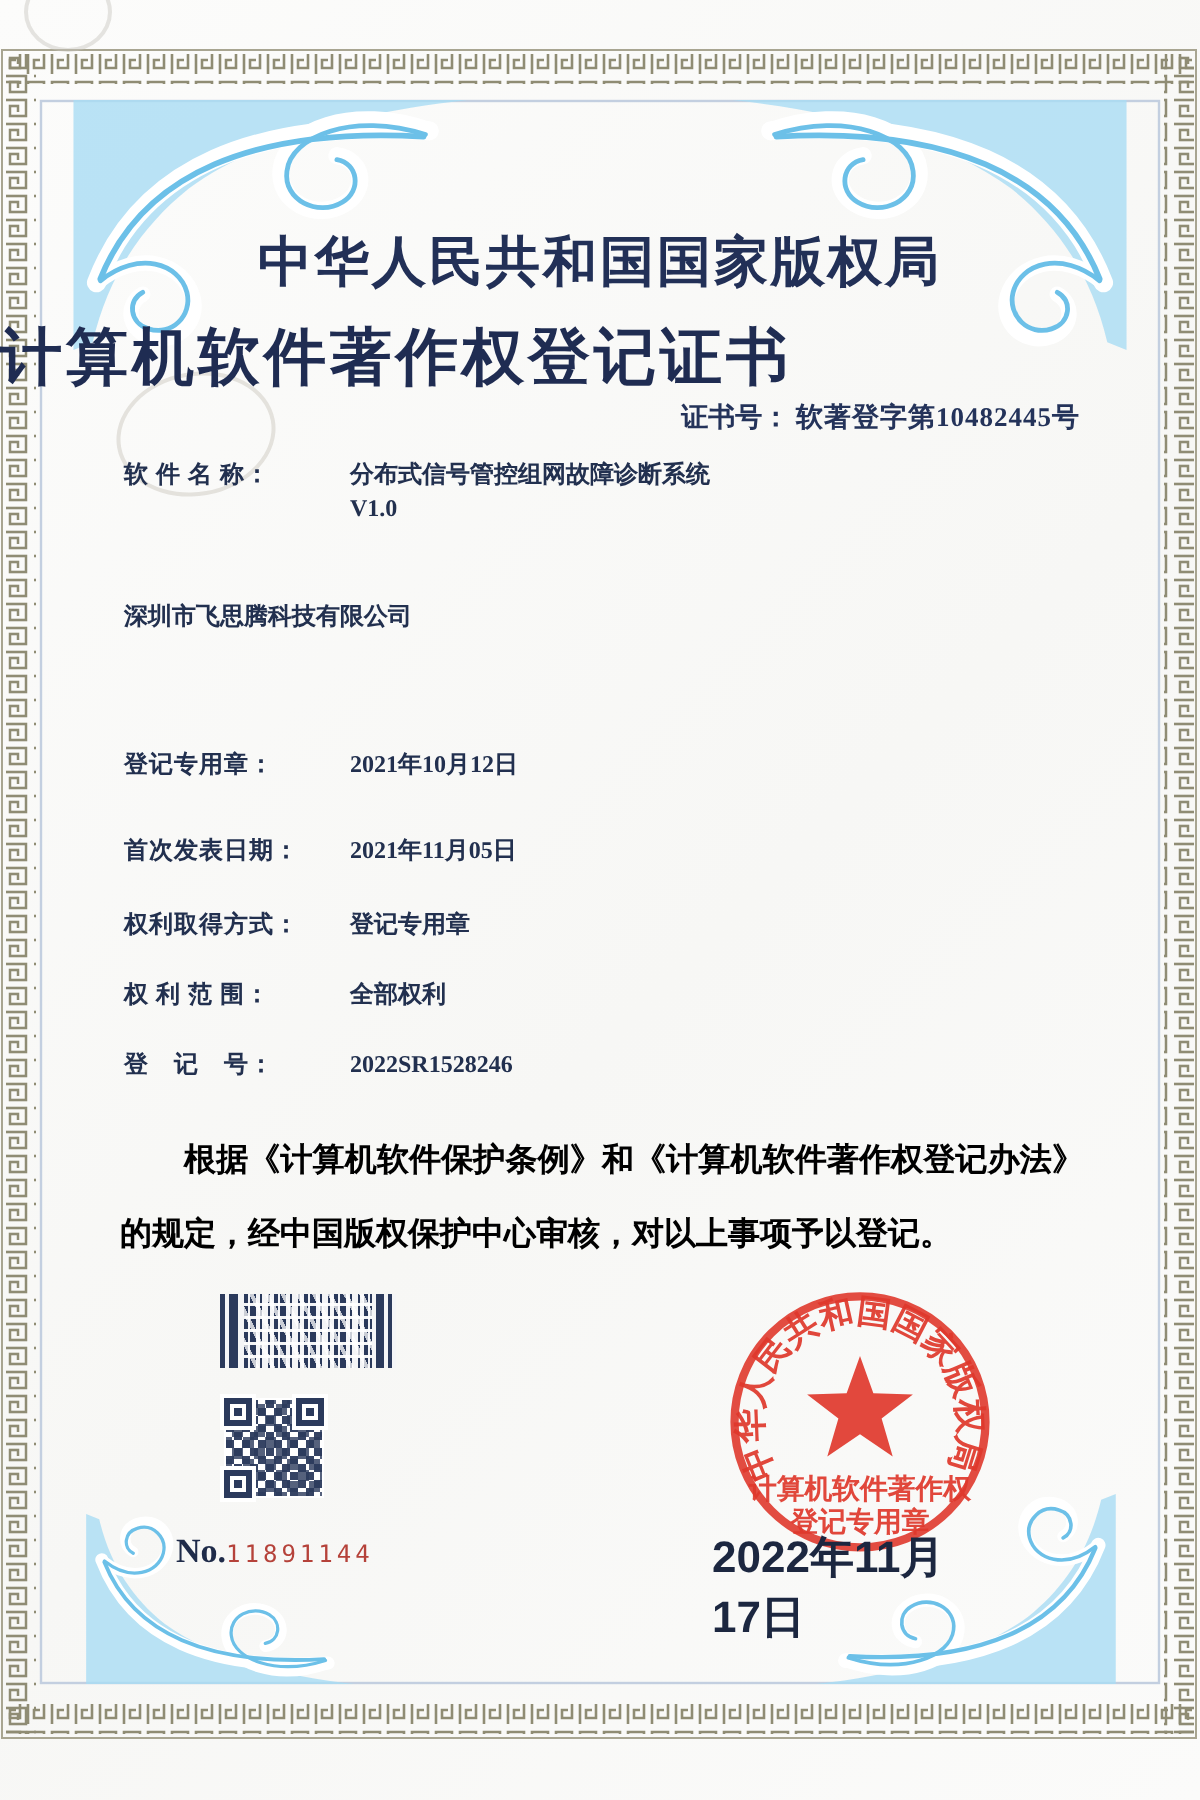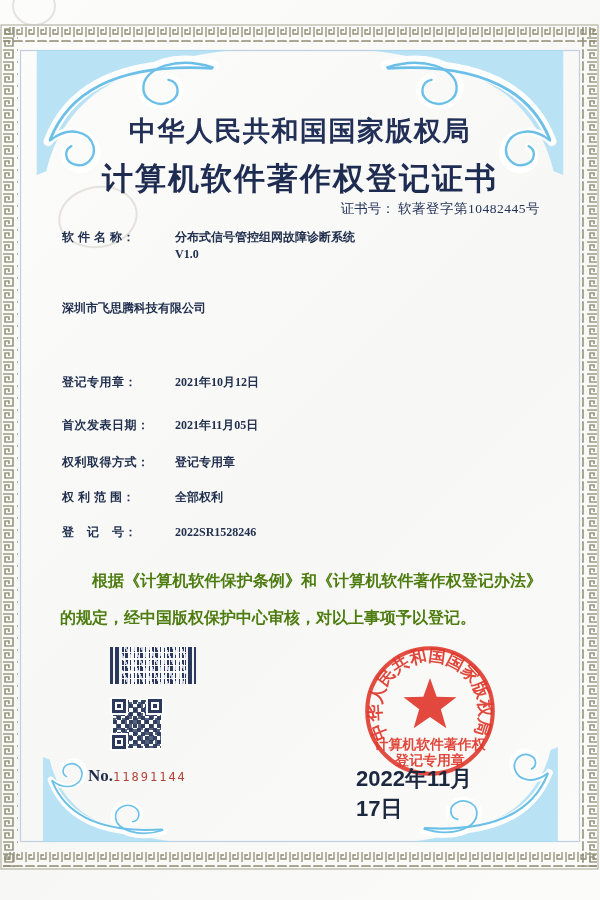--- a/index.html
+++ b/index.html
@@ -16,36 +16,36 @@
 
   
   .watermark { position:absolute; left:58px; top:186px; width:80px; height:62px;
     border:2px solid rgba(185,180,168,.35); border-radius:50%; transform:rotate(-10deg); }
   .watermark2 { position:absolute; left:12px; top:-14px; width:44px; height:40px;
     border:2px solid rgba(200,198,190,.45); border-radius:50%; }
 
   
   .issuer { position:absolute; left:0; top:113px; width:600px; text-align:center;
     font-size:27px; font-weight:bold; letter-spacing:1.5px; color:#223057; }
-  .cert-title { position:absolute; left:0; top:158px; width:600px; text-align:center;
+  .cert-title { position:absolute; left:0; top:158px; width:600px; text-align:left;
     font-size:31px; font-weight:bold; letter-spacing:2px; color:#1f2c52; }
   .cert-no { position:absolute; top:200px; left:0; width:540px; text-align:right;
-    font-size:13.5px; font-weight:normal; color:#24335a; }
+    font-size:13.5px; font-weight:bold; color:#24335a; }
   .cert-no .num { letter-spacing:.5px; }
 
   
   .row { position:absolute; left:62px; width:480px; display:flex; align-items:flex-start;
     font-size:12px; font-weight:bold; color:#22304f; }
   .row .lbl { width:113px; flex:0 0 113px; letter-spacing:.5px; }
   .row .val { padding-left:0; line-height:1.4; }
   .val2 { display:block; }
 
   
   .statement { position:absolute; left:60px; top:562px; width:482px;
-    font-size:16px; font-weight:bold; line-height:37px; color:#4d7c0f;
+    font-size:16px; font-weight:bold; line-height:37px; color:#000000;
     text-indent:2em; text-align:justify; }
 
   
   .barcode { position:absolute; left:110px; top:647px; width:88px; height:37px; display:flex; }
   .bc-start,.bc-stop { width:12px; height:100%;
     background:linear-gradient(90deg,#2b3a5c 0 2.5px,#f4f5f7 2.5px 4.5px,#2b3a5c 4.5px 9px,#f4f5f7 9px 12px); }
   .bc-stop { background:linear-gradient(90deg,#f4f5f7 0 2px,#2b3a5c 2px 6px,#f4f5f7 6px 8px,#2b3a5c 8px 10px,#f4f5f7 10px 12px); }
   .bc-mid { flex:1; height:100%;
     background:
       repeating-linear-gradient(0deg, rgba(255,255,255,0) 0 5px, rgba(255,255,255,.95) 5px 6.5px),

